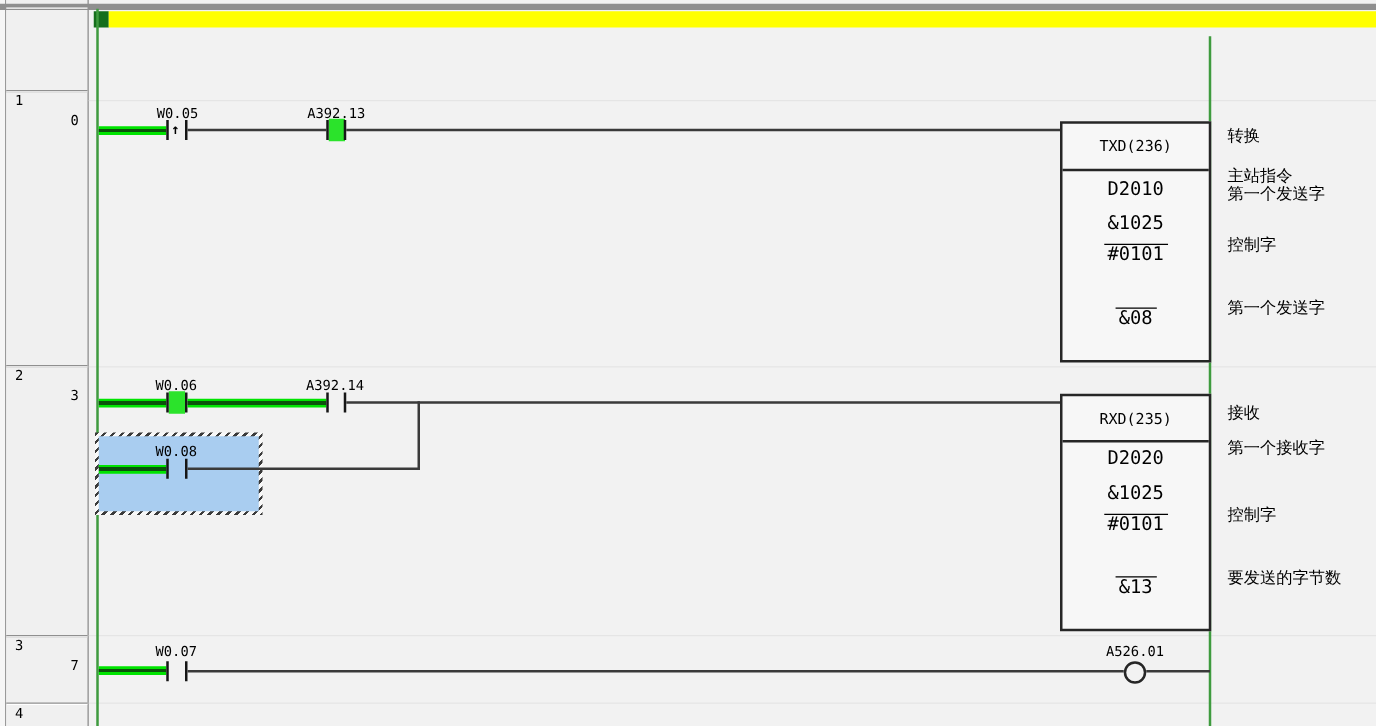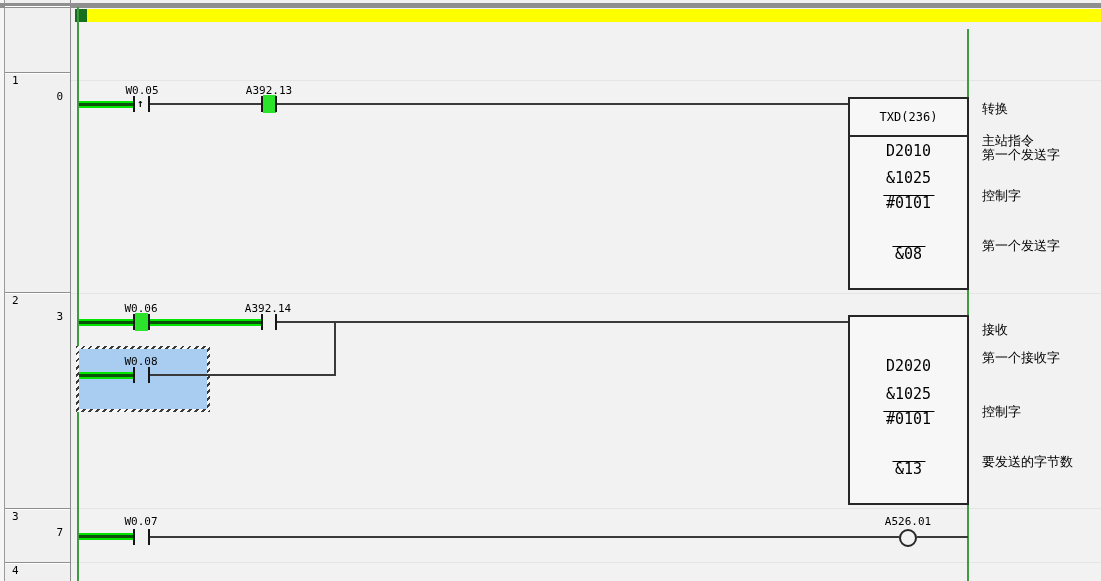--- a/index.html
+++ b/index.html
@@ -123,20 +123,21 @@
   </div>
 
   <div class="abs pflow z2" style="left:79px;top:372px;width:54px"></div>
   <div class="abs cbar z2" style="left:133px;top:367px"></div>
   <div class="abs cbar z2" style="left:148px;top:367px"></div>
   <div class="abs" style="left:127px;top:356px;width:30px;height:30px;z-index:2"></div>
   <div class="abs addr" style="left:141px;top:356px">W0.08</div>
   <div class="abs wire z2" style="left:150px;top:374px;width:186px"></div>
 
   <div class="abs iblock" style="left:848px;top:315px;height:186px">
+    <div class="ibhead" style="height:24px;padding-top:11px">RXD(235)</div>
     <div class="abs op" style="top:43px">D2020</div>
     <div class="abs op" style="top:71px">&amp;1025</div>
     <div class="abs op oline" style="top:94px">#0101</div>
     <div class="abs op oline" style="top:144px">&amp;13</div>
   </div>
 
   <div class="abs cmt" style="top:324px">接收</div>
   <div class="abs cmt" style="top:352px">第一个接收字</div>
   <div class="abs cmt" style="top:406px">控制字</div>
   <div class="abs cmt" style="top:456px">要发送的字节数</div>

